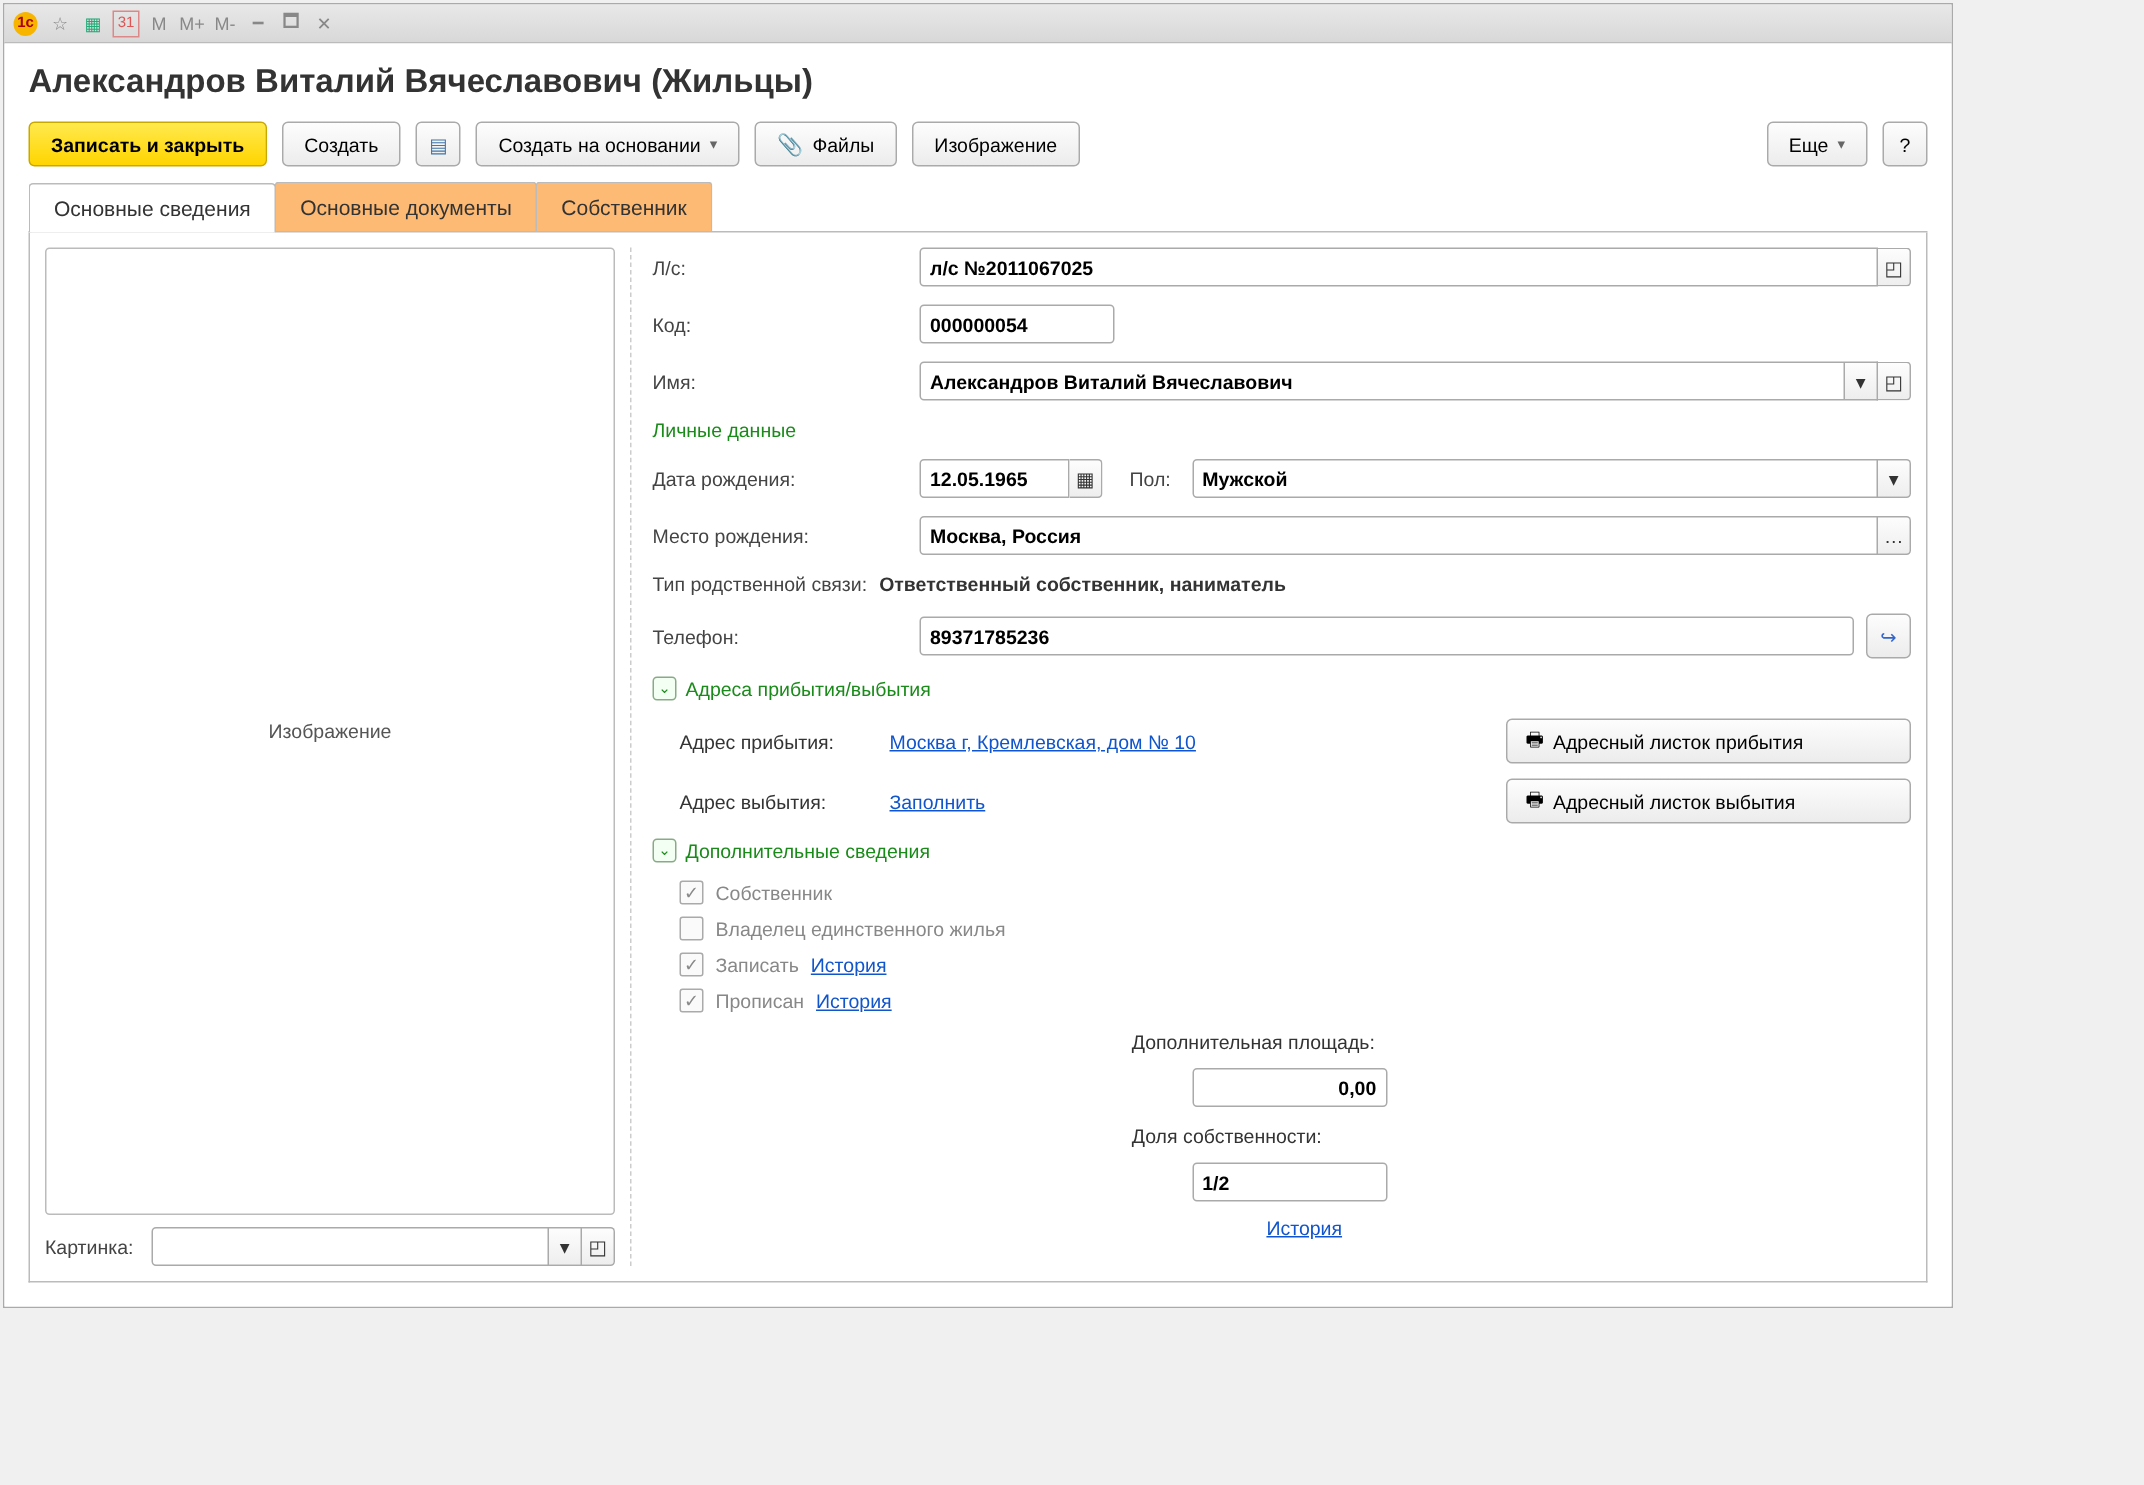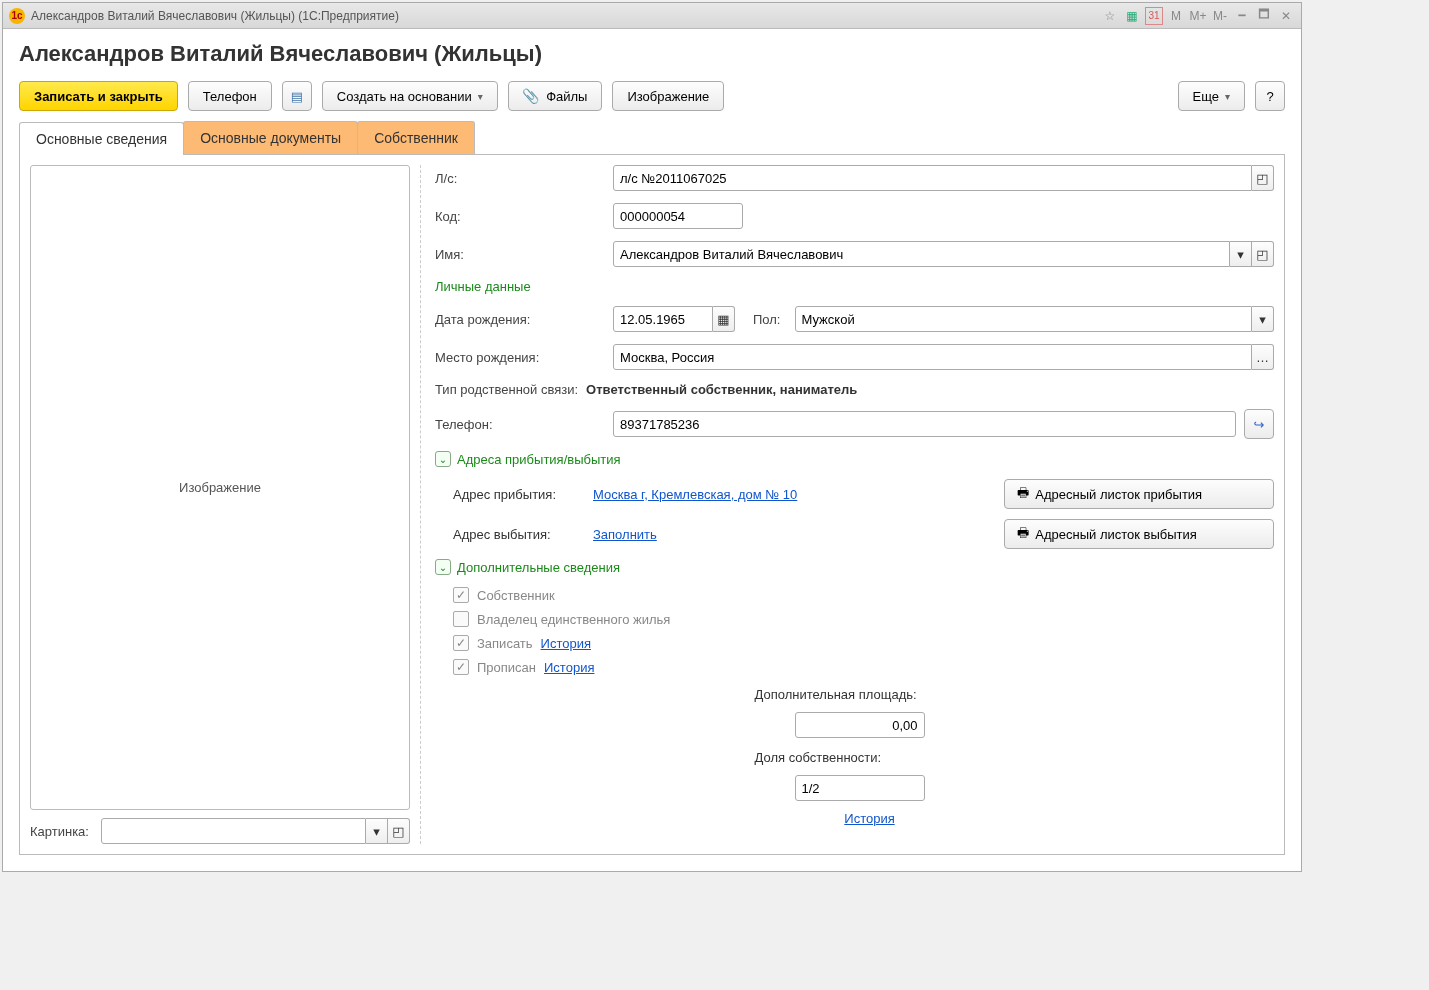--- a/index.html
+++ b/index.html
@@ -90,20 +90,21 @@
 }
 .image-input-row { display: flex; align-items: center; gap: 6px; margin-top: 8px; }
 .label { color: #444; padding-right: 6px; white-space: nowrap; }
 .input {
   border: 1px solid #aaa;
   border-radius: 3px;
   padding: 4px 6px;
   font-size: 13px;
   height: 26px;
   background: #fff;
+  font-weight: bold;
 }
 .input-btn {
   border: 1px solid #aaa; border-left: none;
   background: linear-gradient(#fdfdfd,#eee);
   width: 22px; height: 26px;
   display: flex; align-items: center; justify-content: center;
   cursor: pointer;
   border-radius: 0 3px 3px 0;
 }
 .input-group { display: flex; }
@@ -141,40 +142,39 @@
 .num-input { width: 130px; text-align: right; }
 .small-icon { font-size:14px; }
 .dropdown-caret::after { content: " \25BE"; font-size: 10px; color:#666; }
 </style>
 </head>
 <body>
 
 <div class="window">
   <div class="titlebar">
     <div class="titlebar-icon">1c</div>
-    <div class="titlebar-text">Александров Виталий Вячеславович (Жильцы)  (1С:Предприятие)</div>
     <div class="titlebar-buttons">
       <div class="tb-btn">☆</div>
       <div class="tb-btn" style="color:#2a7;">▦</div>
       <div class="tb-btn" style="color:#d55; font-size:10px; border:1px solid #d88;">31</div>
       <div class="tb-btn">M</div>
       <div class="tb-btn">M+</div>
       <div class="tb-btn">M-</div>
       <div class="tb-btn">🗕</div>
       <div class="tb-btn">🗖</div>
       <div class="tb-btn">✕</div>
     </div>
   </div>
 
   <div class="content">
     <div class="page-title">Александров Виталий Вячеславович (Жильцы)</div>
 
     <div class="toolbar">
       <button class="btn btn-primary">Записать и закрыть</button>
-      <button class="btn">Телефон</button>
+      <button class="btn">Создать</button>
       <button class="btn btn-icon">
           <span style="color:#47a;">▤</span>
         </button>
       <button class="btn dropdown-caret">Создать на основании</button>
       <button class="btn">
           <span class="small-icon">📎</span>
           <span>Файлы</span>
         </button>
       <button class="btn">Изображение</button>
       <div class="toolbar-spacer"></div>

